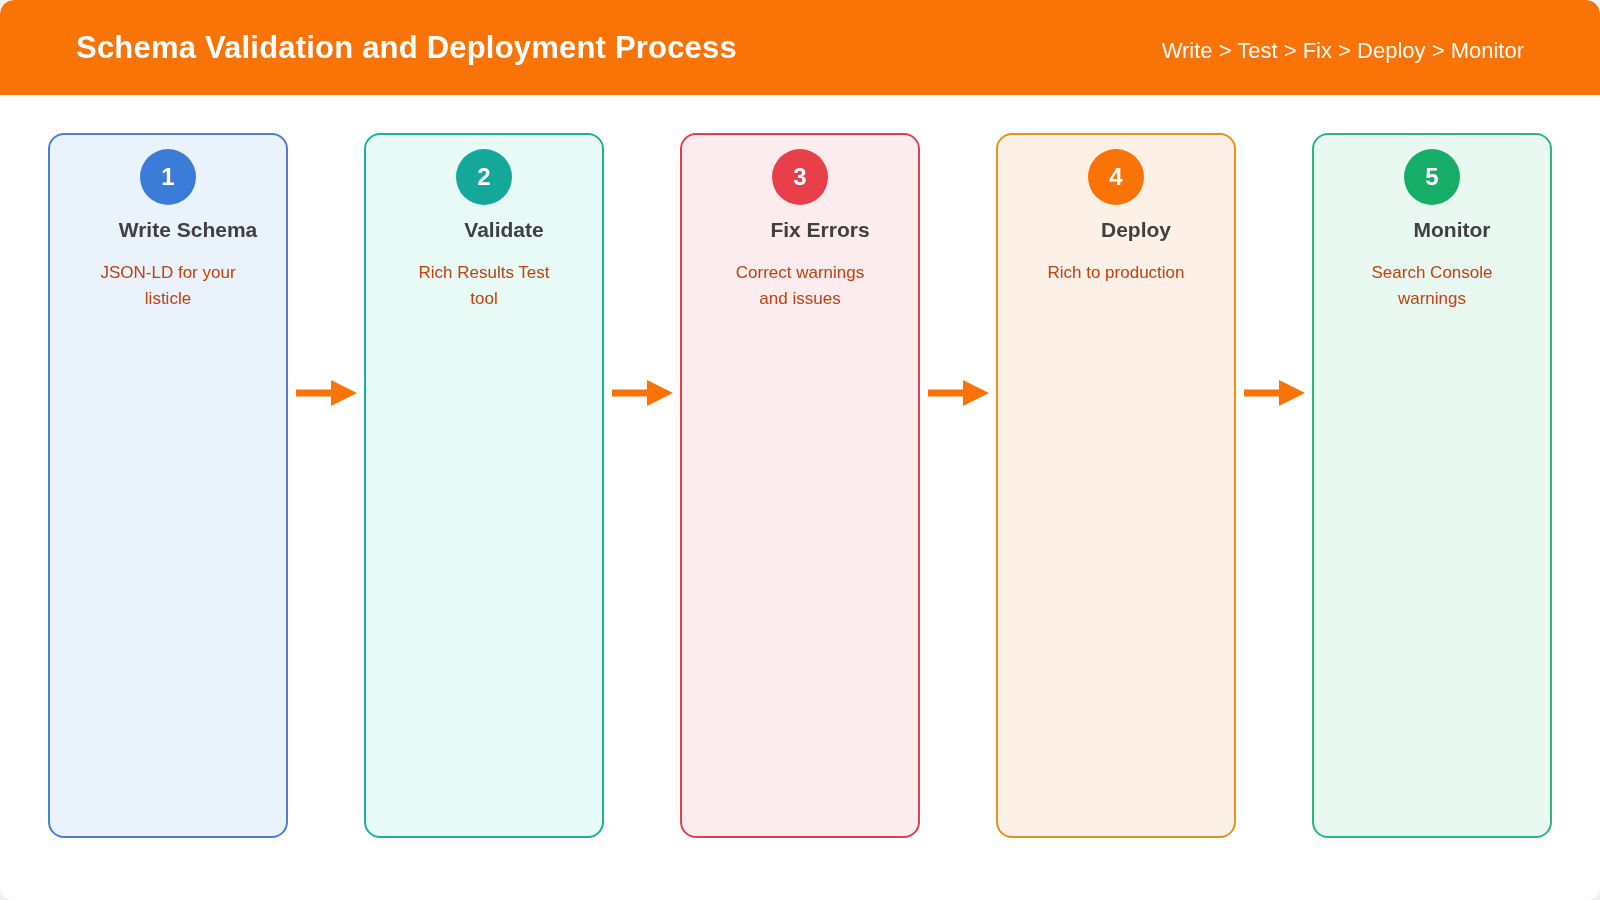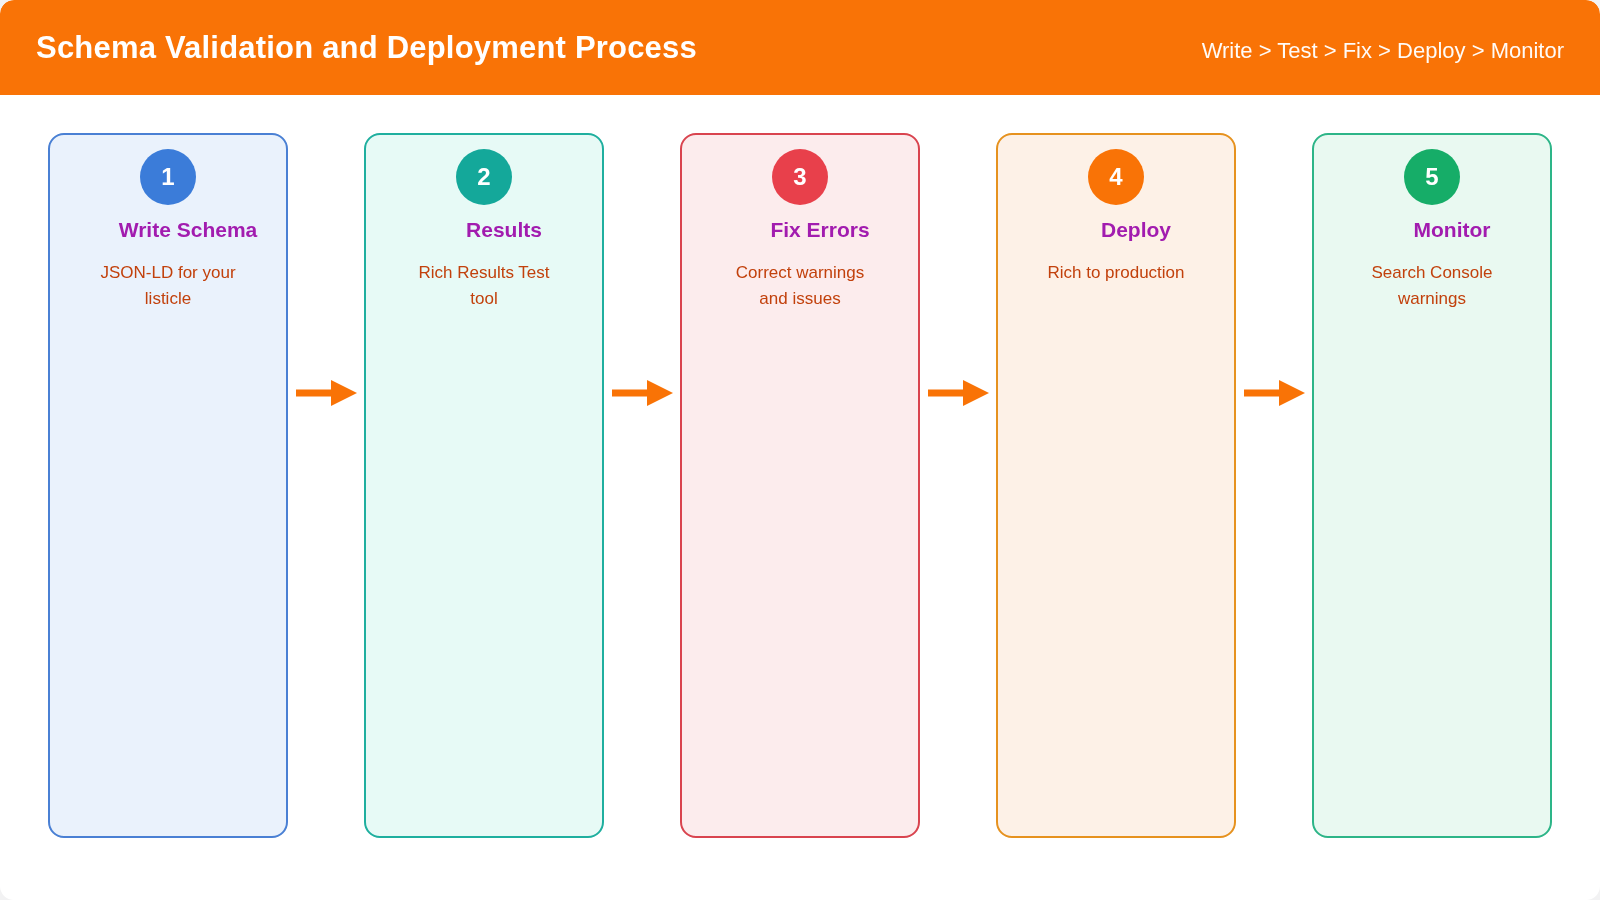--- a/index.html
+++ b/index.html
@@ -15,21 +15,21 @@
     background: #ffffff;
     border-radius: 14px;
     overflow: hidden;
   }
   
   .header {
     height: 95px;
     display: flex;
     align-items: center;
     justify-content: space-between;
-    padding: 0 36px;
+    padding: 0 76px;
     border-radius: 14px 14px 0 0;
   }
   .header-title {
     color: #ffffff;
     font-size: 31px;
     font-weight: bold;
     letter-spacing: 0.2px;
   }
   .header-breadcrumb {
     color: rgba(255,255,255,0.97);
@@ -60,21 +60,21 @@
     align-items: center;
     justify-content: center;
     color: #ffffff;
     font-size: 24px;
     font-weight: bold;
   }
   .step-title {
     margin-top: 13px;
     font-size: 21px;
     font-weight: bold;
-    color: #a21caf;
+    color: #404040;
     margin-left: 40px;
   }
   .step-desc {
     margin: 18px auto 0 auto;
     max-width: 142px;
     font-size: 17px;
     line-height: 26px;
     color: #c2410c;
   }
   
@@ -102,21 +102,21 @@
   <div class="steps-row">
 
     <div class="step-card" style="background: rgb(234, 242, 252); border-color: rgb(74, 128, 212);">
       <div class="step-circle" style="background: rgb(59, 124, 217);">1</div>
       <div class="step-title">Write Schema</div>
       <div class="step-desc">JSON-LD for your listicle</div>
     </div>
 
     <div class="step-card" style="background: rgb(231, 250, 246); border-color: rgb(31, 175, 159);">
       <div class="step-circle" style="background: rgb(20, 168, 154);">2</div>
-      <div class="step-title">Results</div>
+      <div class="step-title">Validate</div>
       <div class="step-desc">Rich Results Test tool</div>
     </div>
 
     <div class="step-card" style="background: rgb(252, 236, 237); border-color: rgb(217, 68, 79);">
       <div class="step-circle" style="background: rgb(232, 64, 75);">3</div>
       <div class="step-title">Fix Errors</div>
       <div class="step-desc">Correct warnings and issues</div>
     </div>
 
     <div class="step-card" style="background: rgb(253, 241, 231); border-color: rgb(230, 146, 31);">

